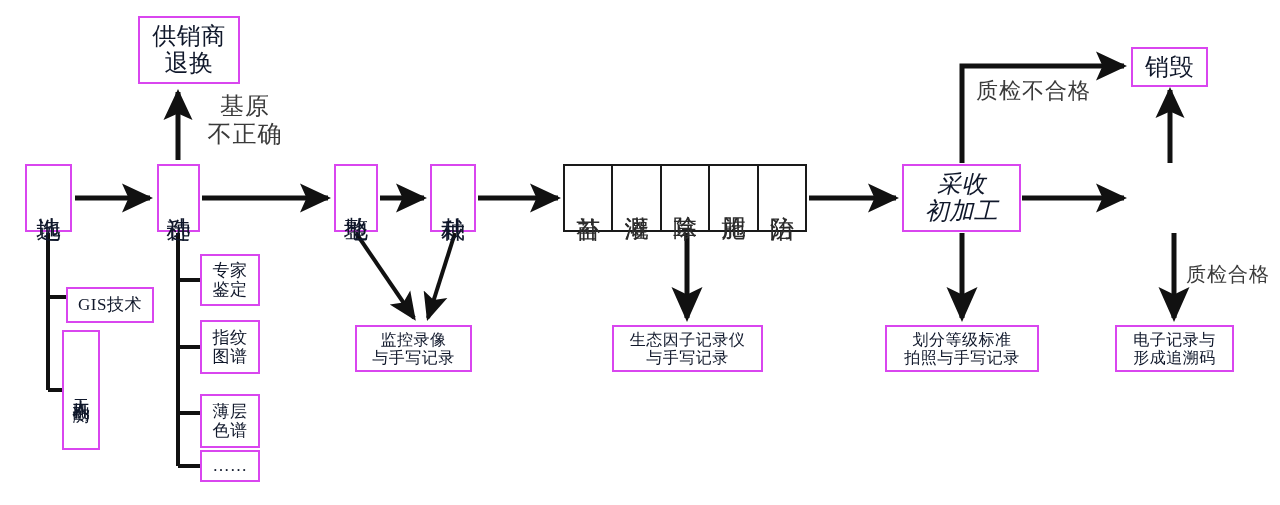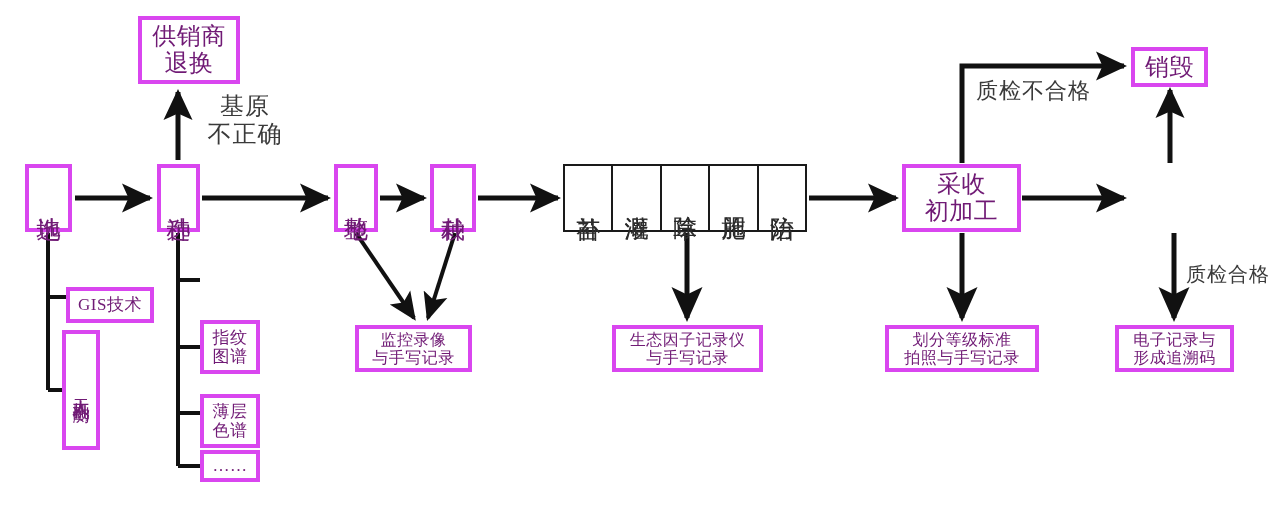--- a/index.html
+++ b/index.html
@@ -11,27 +11,27 @@
     position: relative;
     width: 1280px;
     height: 505px;
     background: #ffffff;
     font-family: "Liberation Serif", "DejaVu Serif", serif;
     overflow: hidden;
   }
   .box {
     position: absolute;
     box-sizing: border-box;
-    border: 4px solid #d946ef;
+    border: 2px solid #d946ef;
     background: #ffffff;
     display: flex;
     align-items: center;
     justify-content: center;
     text-align: center;
-    color: #701a75;
+    color: #0f172a;
     line-height: 1.12;
     letter-spacing: 0.5px;
     white-space: pre-line;
     z-index: 3;
   }
   .box.vert {
     writing-mode: vertical-rl;
     text-orientation: upright;
     letter-spacing: 2px;
     line-height: 1.0;
@@ -148,30 +148,32 @@
   <div class="box f24" style="left:430px; top:164px; width:46px; height:68px; writing-mode:vertical-rl; text-orientation:upright; line-height:1.0;">栽种</div>
 
   <div class="group" style="left:563px; top:164px; width:244px; height:68px;">
     <div class="cell f24">补苗</div>
     <div class="cell f24">灌溉</div>
     <div class="cell f24">除草</div>
     <div class="cell f24">施肥</div>
     <div class="cell f24">防治</div>
   </div>
 
-  <div class="box f24" style="left:902px; top:164px; width:119px; height:68px;">采收
+  <div class="box f24" style="left:902px; top:164px; width:119px; height:68px;font-style:italic;">采收
 初加工</div>
 
 
   <div class="box f24" style="left:1131px; top:47px; width:77px; height:40px;text-align:right;">销毁</div>
 
   <div class="box f17" style="left:66px; top:287px; width:88px; height:36px;">GIS技术</div>
 
   <div class="box vert f17" style="left:62px; top:330px; width:38px; height:120px;">无人机勘测</div>
 
+  <div class="box f17" style="left:200px; top:254px; width:60px; height:52px;">专家
+鉴定</div>
 
   <div class="box f17" style="left:200px; top:320px; width:60px; height:54px;">指纹
 图谱</div>
 
   <div class="box f17" style="left:200px; top:394px; width:60px; height:54px;">薄层
 色谱</div>
 
   <div class="box f17" style="left:200px; top:450px; width:60px; height:32px;">……</div>
 
   <div class="box f16" style="left:355px; top:325px; width:117px; height:47px;">监控录像

